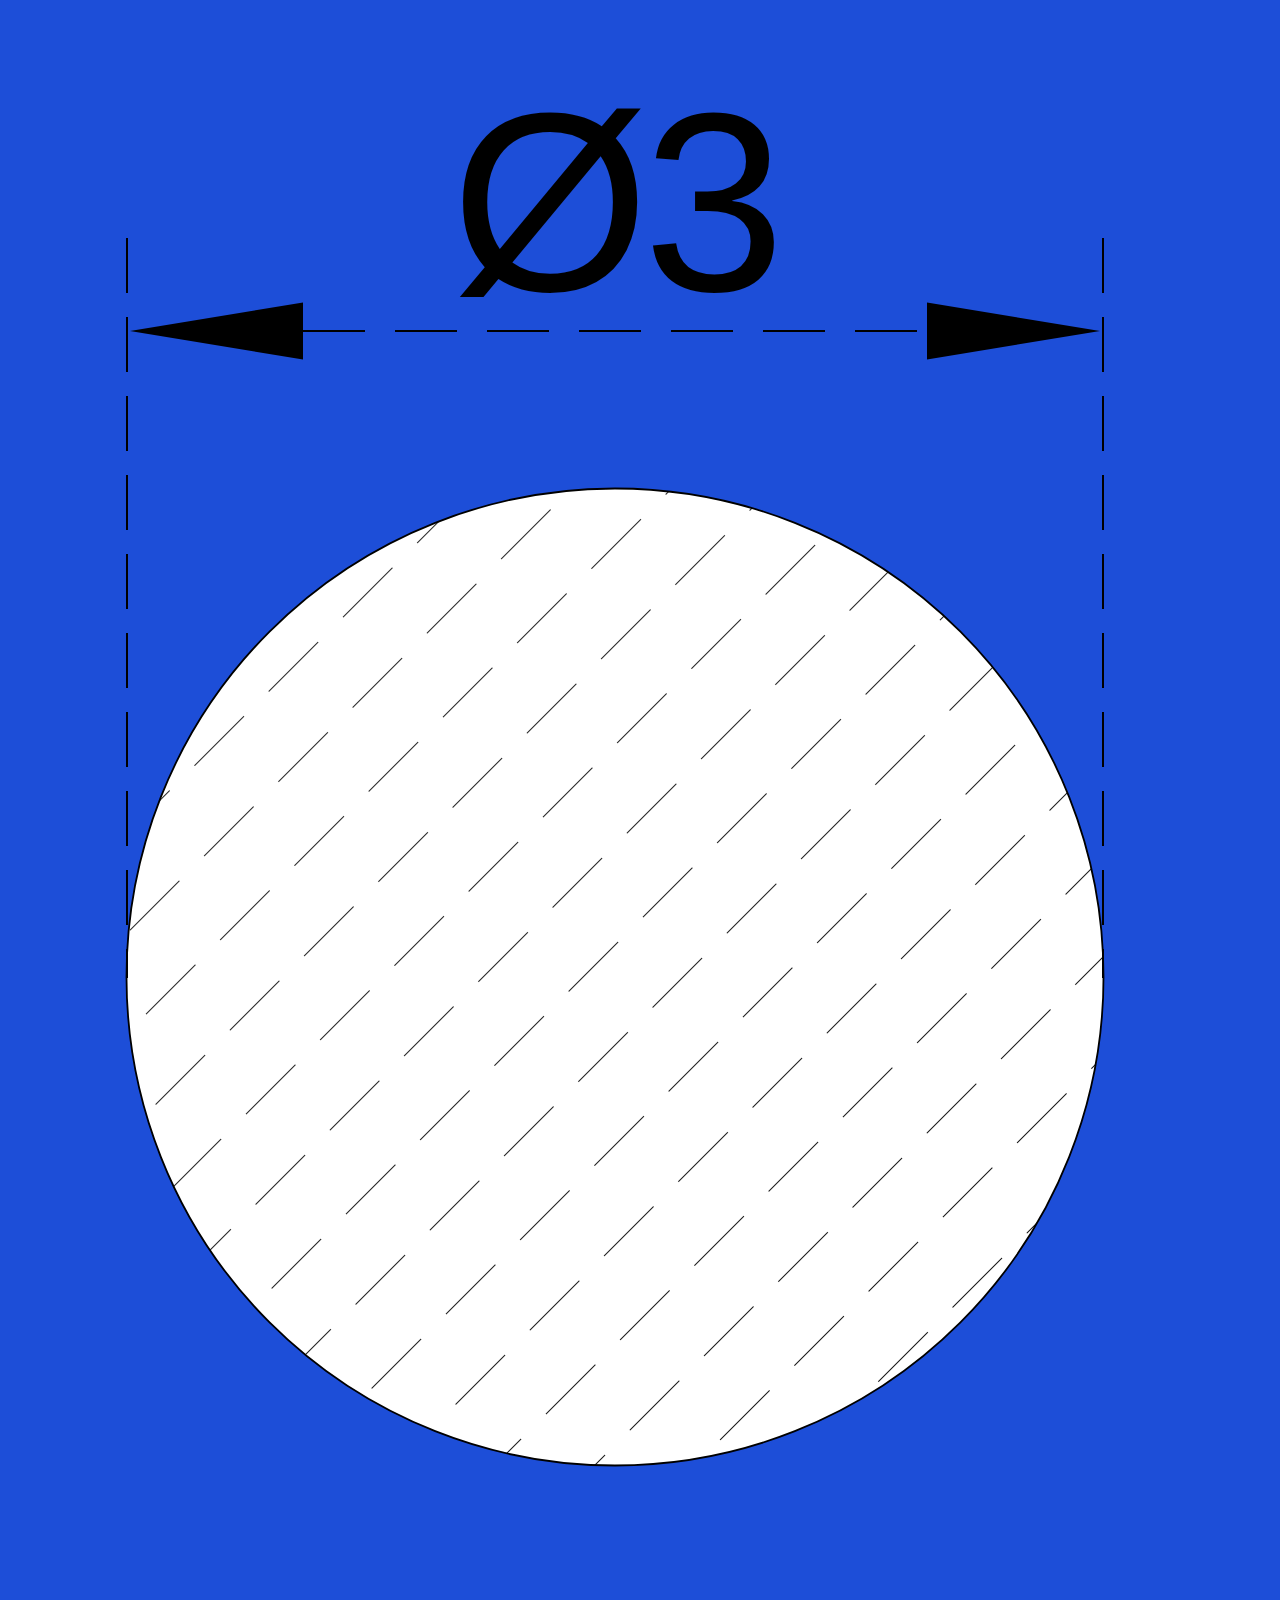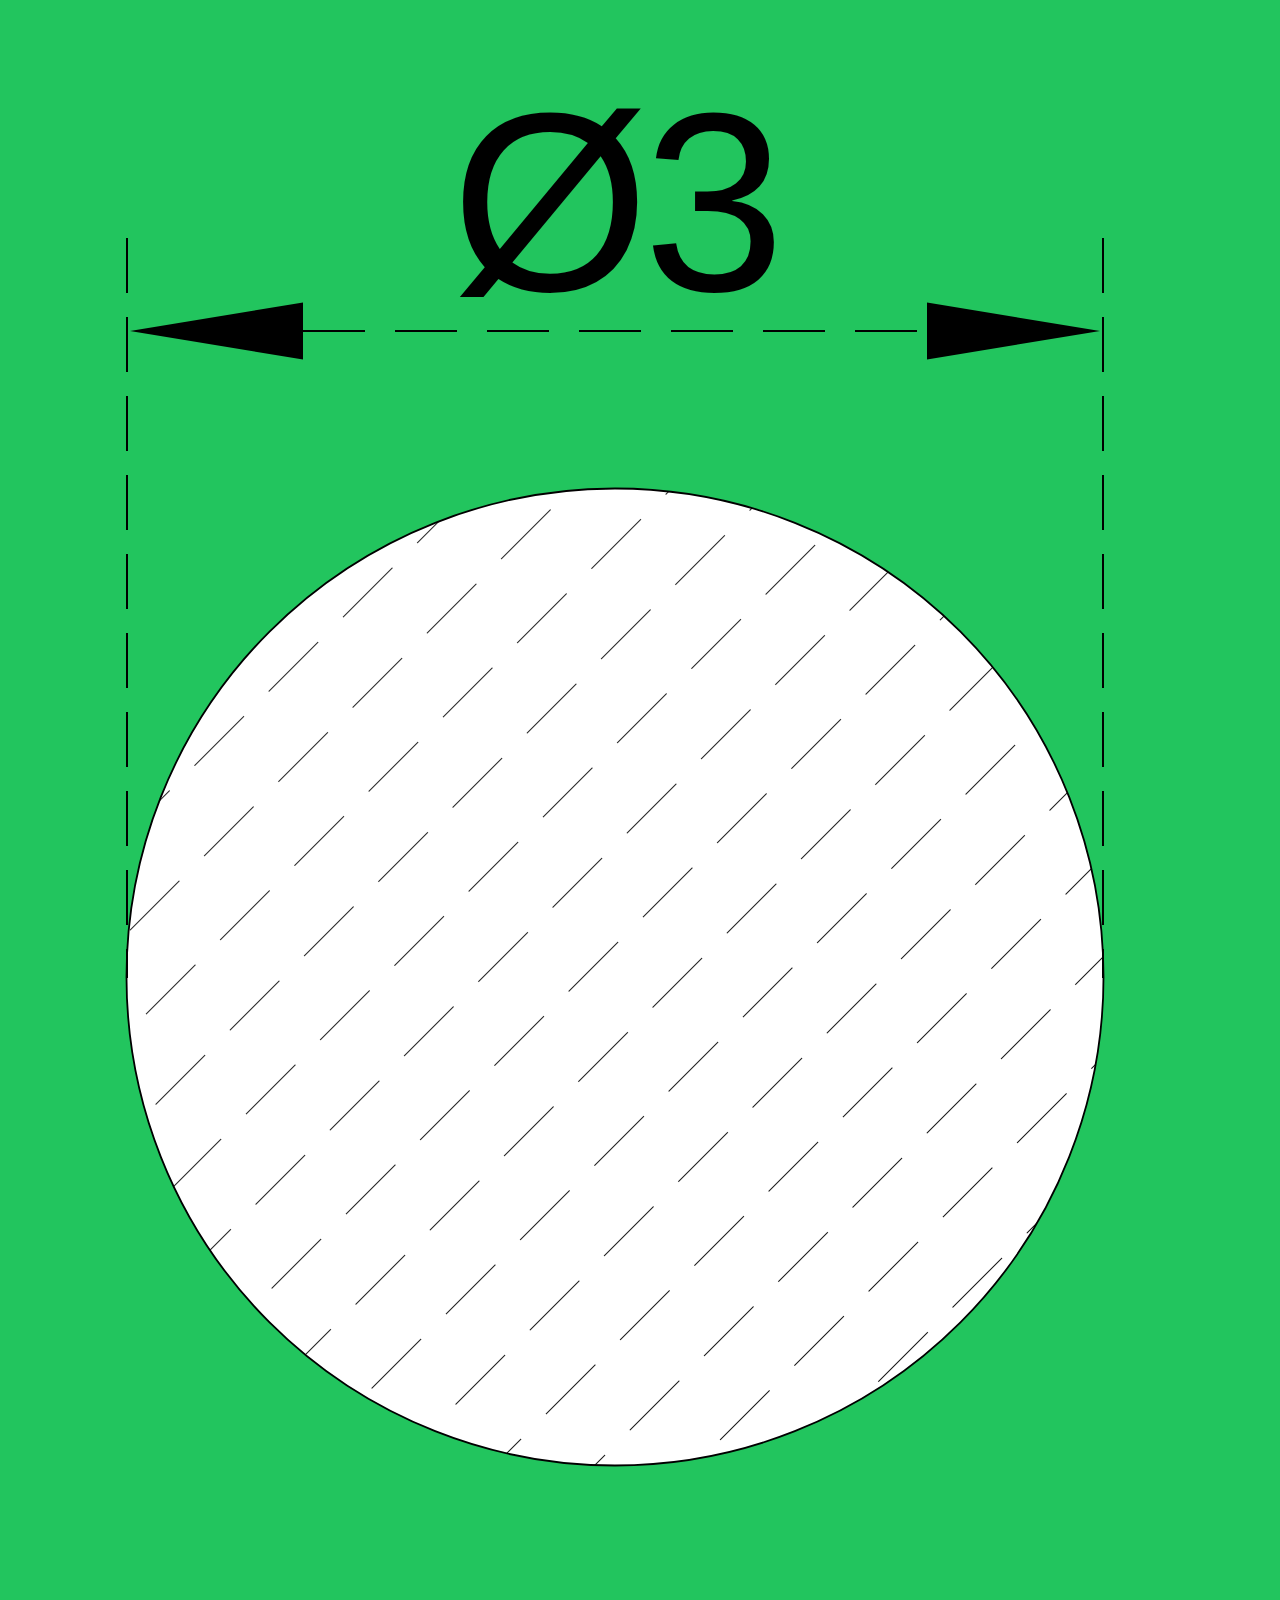--- a/index.html
+++ b/index.html
@@ -4,21 +4,21 @@
 <style>
   html, body {
     margin: 0;
     padding: 0;
     background: #ffffff;
   }
   .canvas {
     position: relative;
     width: 1280px;
     height: 1600px;
-    background: #22c55e;
+    background: #1d4ed8;
     overflow: hidden;
     font-family: "Liberation Sans", sans-serif;
   }
   svg.drawing {
     display: block;
     width: 1280px;
     height: 1600px;
   }
   .dim-label {
     font-family: "Liberation Sans", sans-serif;

